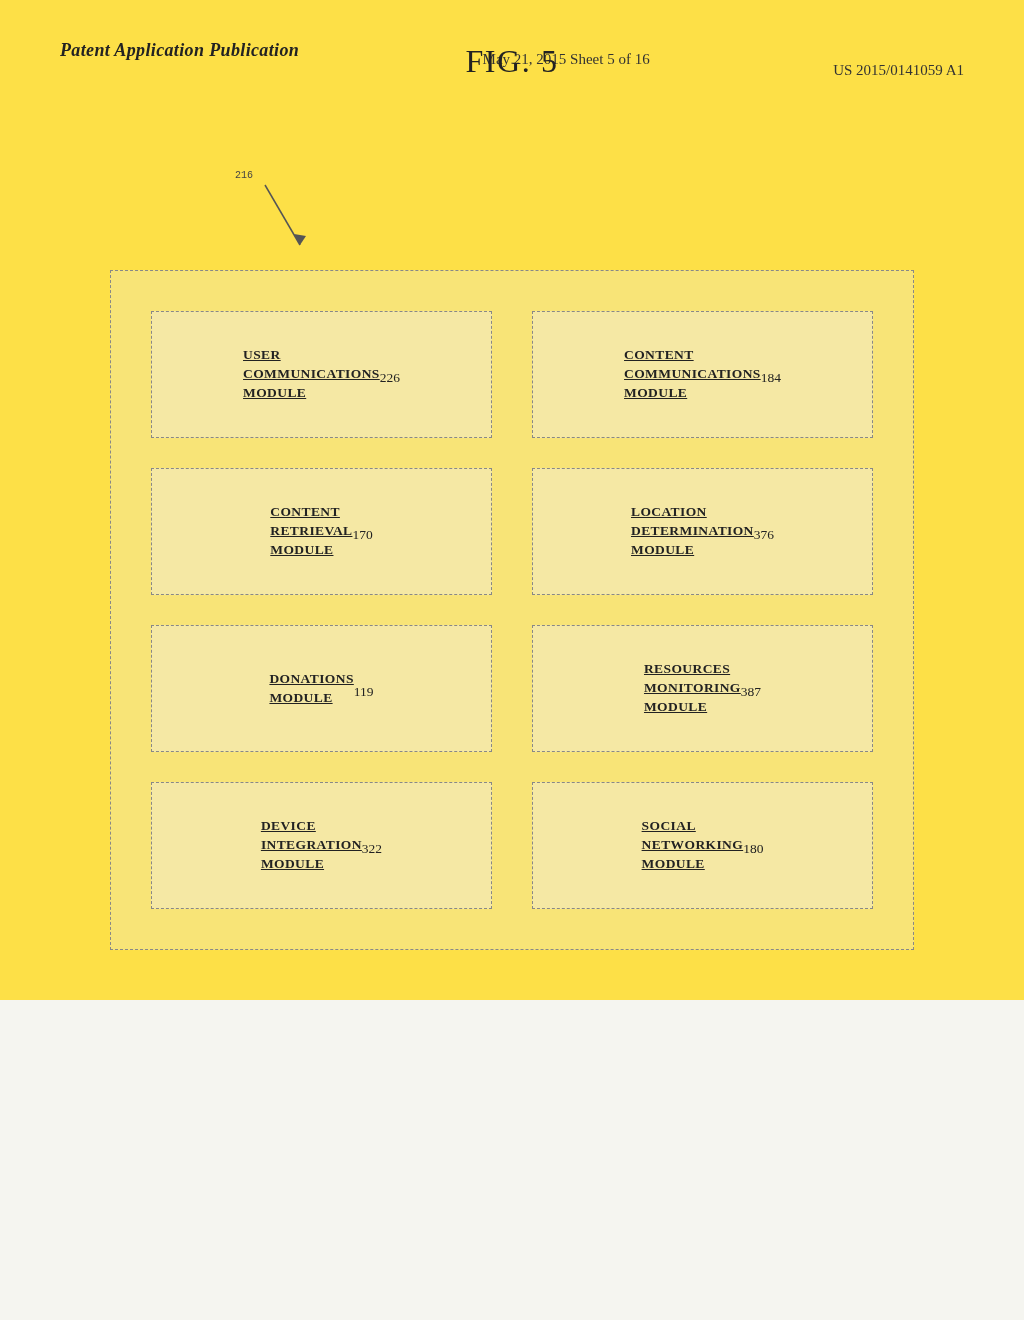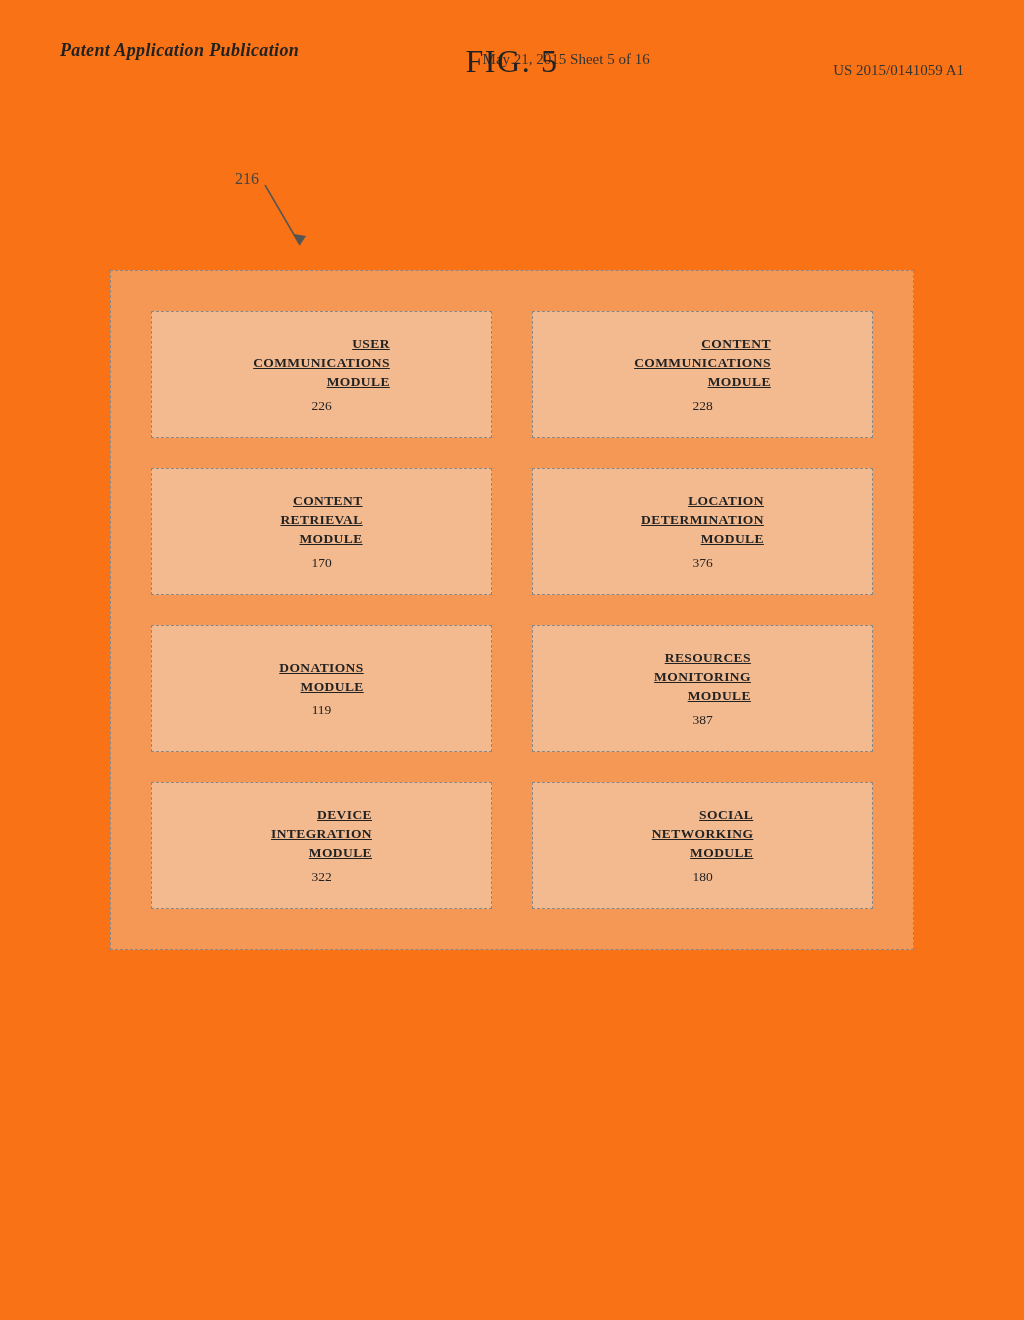--- a/index.html
+++ b/index.html
@@ -12,22 +12,22 @@
       background: #f5f5f0;
       width: 1024px;
       height: 1320px;
       font-family: 'Times New Roman', Times, serif;
       position: relative;
       overflow: hidden;
     }
 
     .page {
       width: 1024px;
-      height: 1320px;
-      background: #f97316;
+      height: 1000px;
+      background: #fde047;
       position: relative;
     }
 
     
     .header {
       display: flex;
       justify-content: space-between;
       align-items: flex-start;
       padding: 40px 60px 0 60px;
     }
@@ -60,22 +60,23 @@
       top: 170px;
       left: 100px;
       right: 100px;
     }
 
     
     .ref-label-216 {
       position: absolute;
       top: 0px;
       left: 135px;
-      font-size: 16px;
+      font-size: 10px;
       color: #444;
+      font-family: Liberation Mono, monospace;
     }
 
     
     .main-box {
       position: absolute;
       top: 100px;
       left: 10px;
       right: 10px;
       height: 680px;
       border: 1.5px dashed #888;
@@ -91,24 +92,23 @@
       bottom: 40px;
       display: grid;
       grid-template-columns: 1fr 1fr;
       grid-template-rows: 1fr 1fr 1fr 1fr;
       gap: 30px 40px;
     }
 
     .module-box {
       border: 1.5px dashed #888;
       display: flex;
-      flex-direction: column;
       align-items: center;
       justify-content: center;
-      text-align: right;
+      text-align: left;
       padding: 12px 16px;
       background: rgba(240, 237, 232, 0.4);
     }
 
     .module-title {
       font-size: 13.5px;
       font-weight: bold;
       color: #222;
       text-decoration: underline;
       line-height: 1.4;
@@ -166,21 +166,21 @@
     <div class="main-box">
       <div class="modules-grid">
 
         <div class="module-box">
           <div class="module-title">USER<br>COMMUNICATIONS<br>MODULE</div>
           <div class="module-number">226</div>
         </div>
 
         <div class="module-box">
           <div class="module-title">CONTENT<br>COMMUNICATIONS<br>MODULE</div>
-          <div class="module-number">228</div>
+          <div class="module-number">184</div>
         </div>
 
         <div class="module-box">
           <div class="module-title">CONTENT<br>RETRIEVAL<br>MODULE</div>
           <div class="module-number">170</div>
         </div>
 
         <div class="module-box">
           <div class="module-title">LOCATION<br>DETERMINATION<br>MODULE</div>
           <div class="module-number">376</div>

